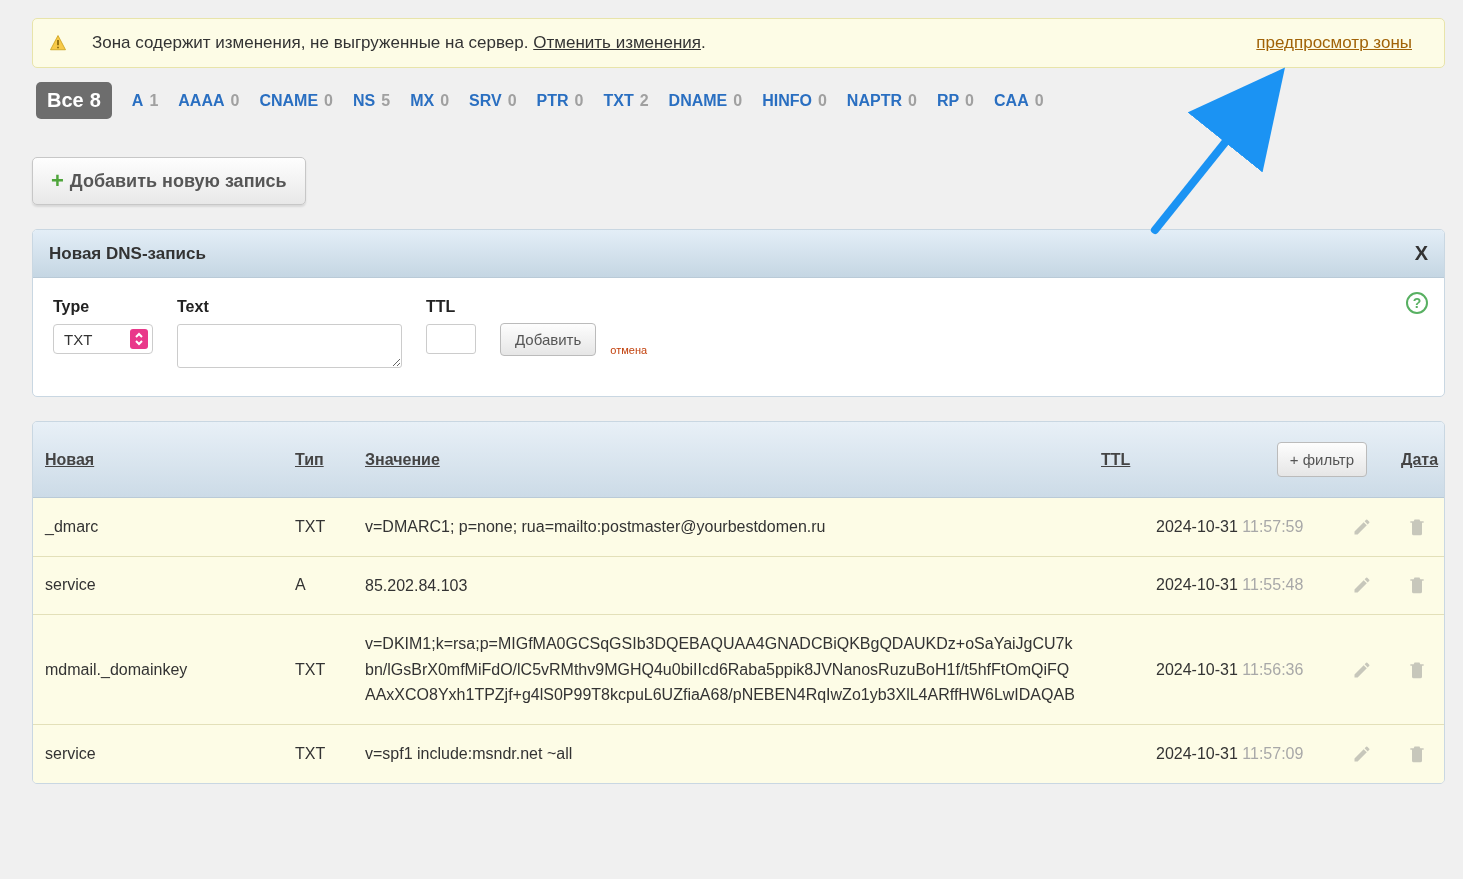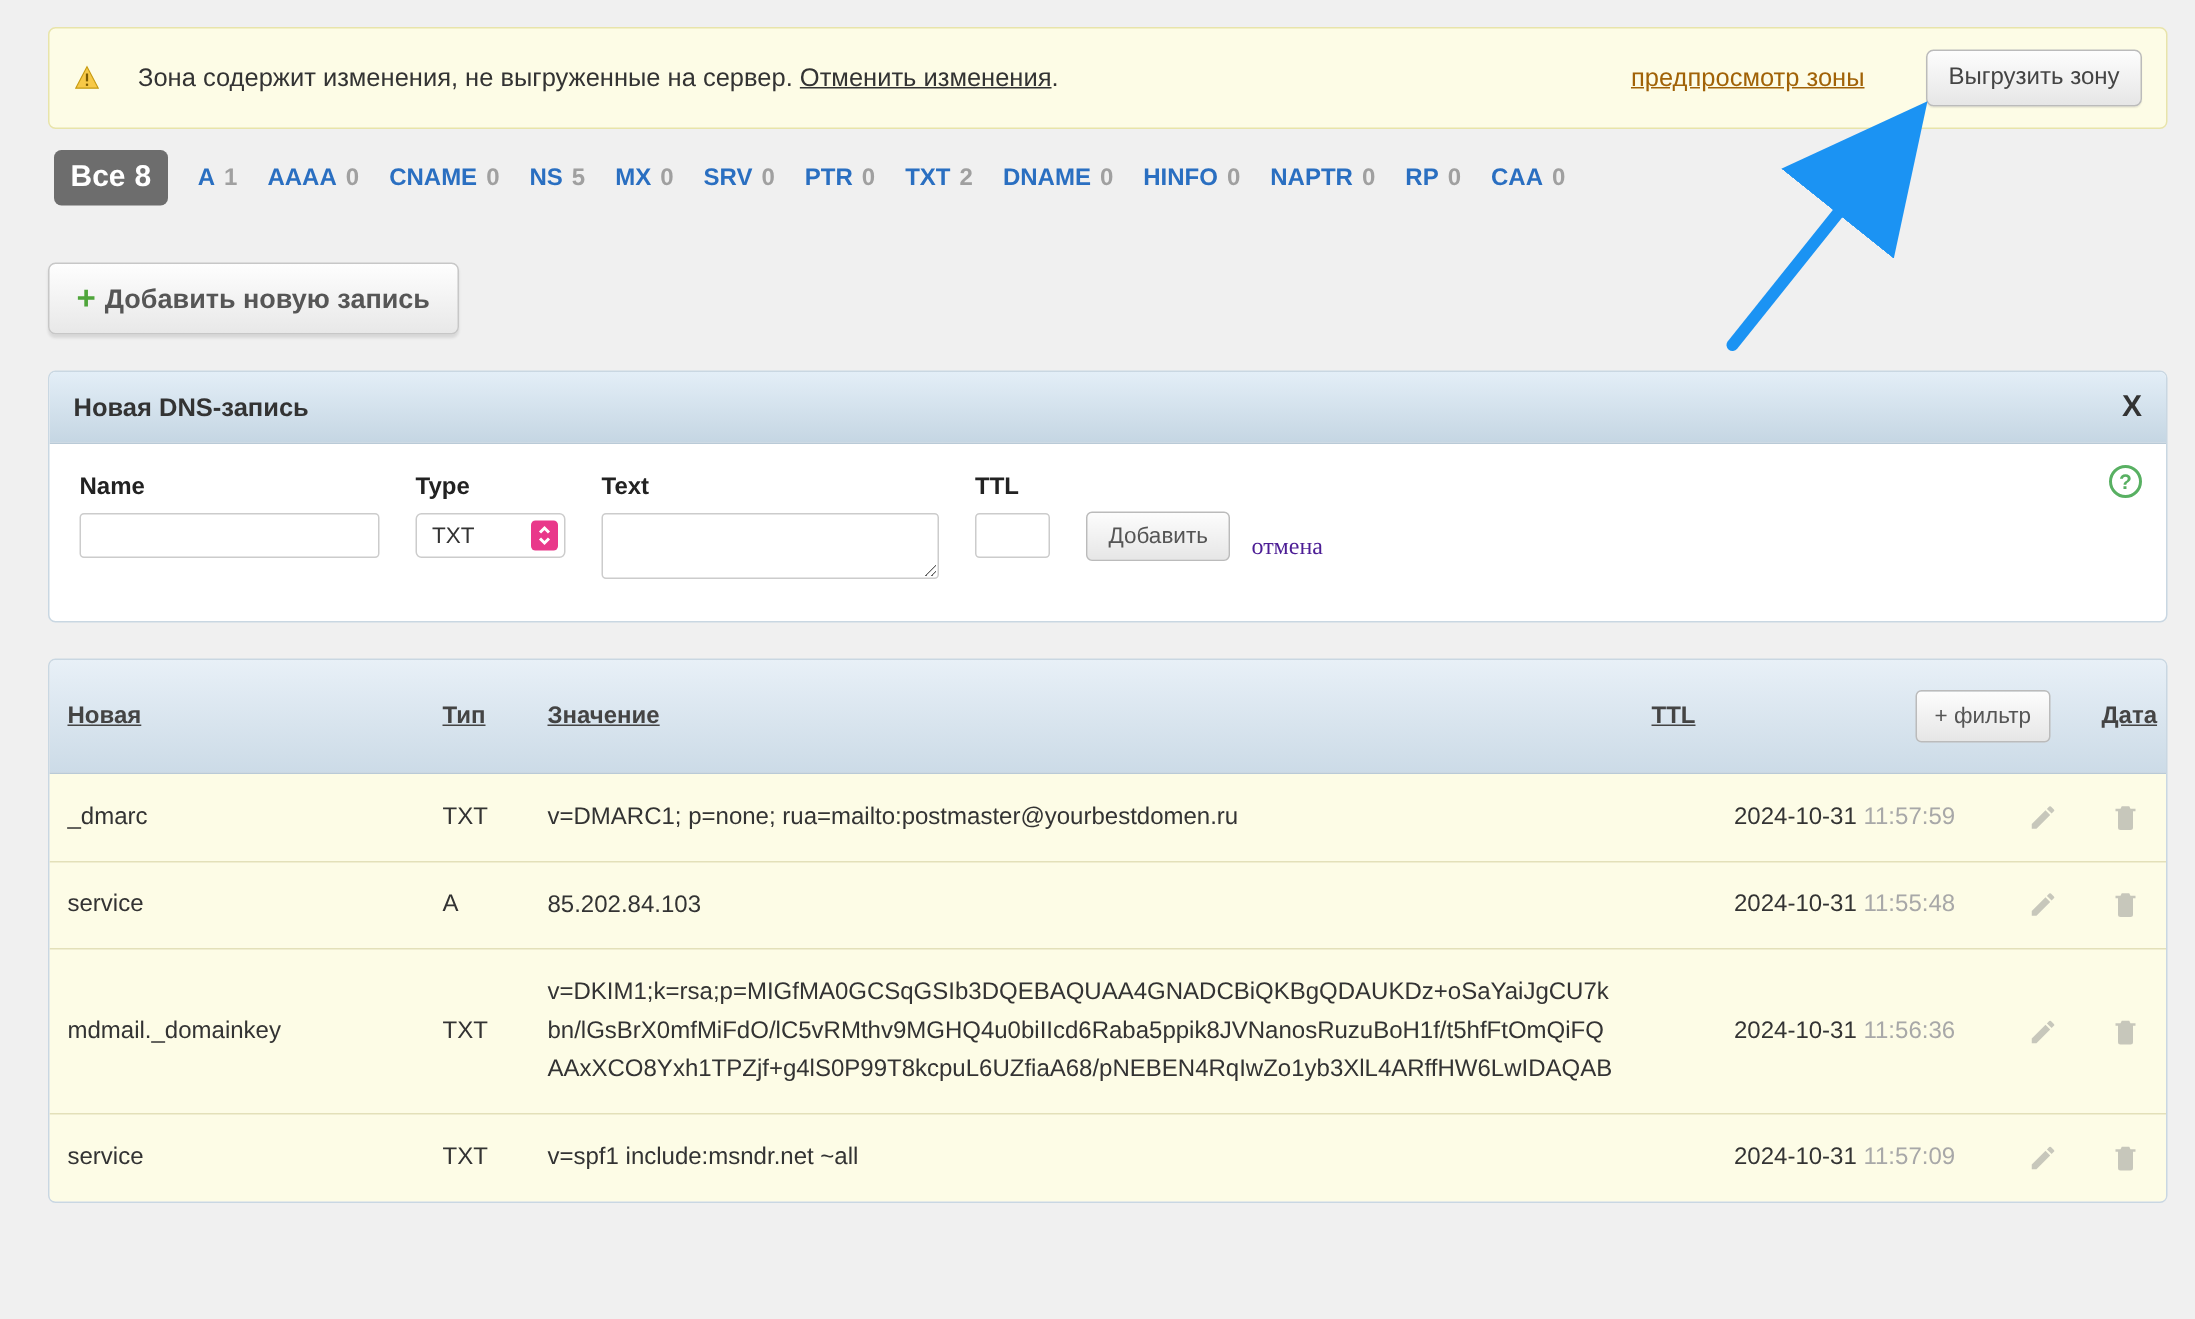--- a/index.html
+++ b/index.html
@@ -90,21 +90,21 @@
     }
     .select-caret svg { display: block; }
     .fld-text textarea { width: 225px; height: 44px; border: 1px solid #ccc; border-radius: 3px; padding: 4px 6px; font-size: 14px; resize: both; }
     .fld-ttl input { width: 50px; height: 30px; border: 1px solid #ccc; border-radius: 3px; padding: 4px 6px; font-size: 14px; }
     .fld-actions { display: flex; align-items: flex-end; gap: 14px; height: 60px; padding-bottom: 2px; }
     .btn-sm {
       background: linear-gradient(#fdfdfd,#e6e6e6);
       border: 1px solid #bbb; border-radius: 4px;
       padding: 7px 14px; font-size: 15px; color: #555; cursor: pointer;
     }
-    .link-cancel { color: #4c1d95; font-size: 16px; cursor: pointer; font-family: Liberation Serif, serif; }
+    .link-cancel { color: #c2410c; font-size: 11px; cursor: pointer; }
     .help-q {
       position: absolute; right: 16px; top: 14px;
       width: 22px; height: 22px; border: 2px solid #58b062; border-radius: 50%;
       color: #58b062; font-weight: 700; font-size: 14px;
       display: flex; align-items: center; justify-content: center; cursor: pointer;
     }
     .table-wrap { border: 1px solid #c9d7e2; border-radius: 5px; overflow: hidden; }
     .thead {
       background: linear-gradient(#e8f0f7,#ccdbe7);
       display: grid;
@@ -151,21 +151,20 @@
           <path fill="#f7c948" stroke="#c79b12" stroke-width="1" d="M12 2 L22 21 H2 Z"></path>
           <rect x="11" y="8" width="2" height="7" fill="#7a5a00"></rect>
           <rect x="11" y="17" width="2" height="2" fill="#7a5a00"></rect>
         </svg>
     </span>
     <span class="notice-text">
       <span>Зона содержит изменения, не выгруженные на сервер. </span><span class="notice-link">Отменить изменения</span><span>.</span>
     </span>
     <span class="notice-spacer"></span>
     <span class="preview-link">предпросмотр зоны</span>
-    <button class="btn">Выгрузить зону</button>
   </div>
 
   <div class="tabs">
     <span class="pill">
       <span>Все</span> 
         <span>8</span>
     </span>
     <span class="tab">
         <span>A</span>
         <span class="tab-count">1</span>
@@ -226,24 +225,20 @@
       <span>Добавить новую запись</span>
     </button>
   </div>
 
   <div class="panel">
     <div class="panel-hd">
       <span class="panel-title">Новая DNS-запись</span>
       <span class="close-x">X</span>
     </div>
     <div class="panel-body">
-      <div class="fld fld-name">
-        <label>Name</label>
-        <input type="text" style="">
-      </div>
       <div class="fld fld-type">
         <label>Type</label>
         <div class="select-wrap">
           <span>TXT</span>
           <span class="select-caret">
             <svg width="10" height="14" viewBox="0 0 10 14">
                 <path d="M2 5 L5 2 L8 5" fill="none" stroke="#fff" stroke-width="2"></path>
                 <path d="M2 9 L5 12 L8 9" fill="none" stroke="#fff" stroke-width="2"></path>
               </svg>
           </span>

